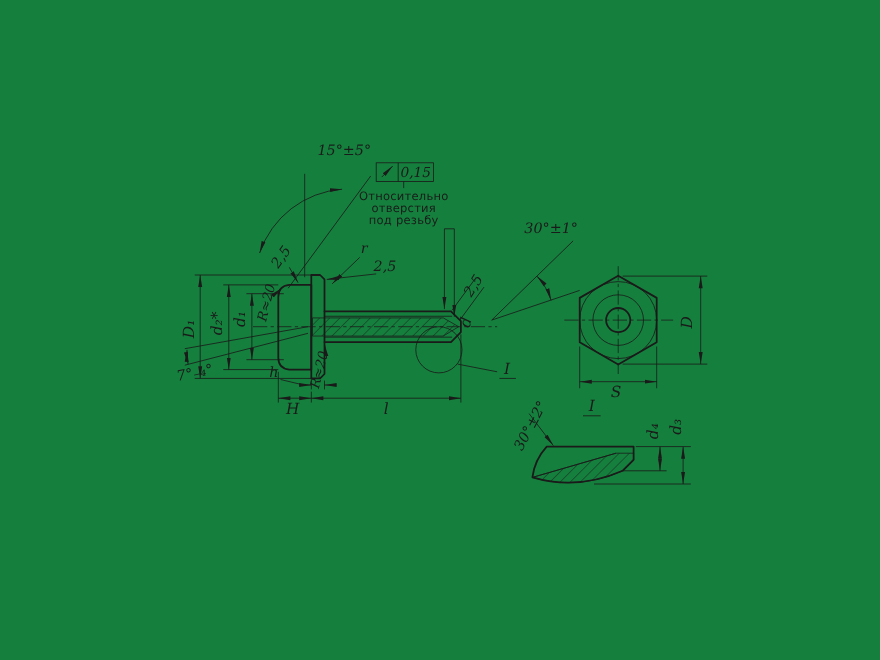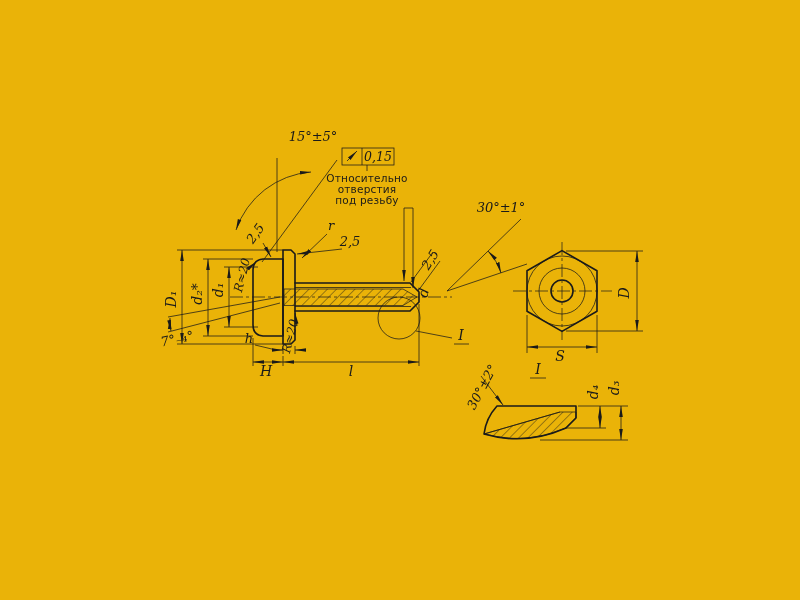--- a/index.html
+++ b/index.html
@@ -1,16 +1,16 @@
 <!DOCTYPE html>
 <html><head>
 <meta charset="utf-8">
 <style>
   html,body{margin:0;padding:0;background:#ffffff;}
-  .stage{position:relative;width:800px;height:600px;background:#eab308;overflow:hidden;
+  .stage{position:relative;width:800px;height:600px;background:#15803d;overflow:hidden;
          font-family:"DejaVu Serif", "Liberation Serif", serif;}
   svg{display:block}
   .ol{stroke:#1a1a1a;stroke-width:1.6;fill:none;stroke-linejoin:round;stroke-linecap:round}
   .tn{stroke:#1a1a1a;stroke-width:0.75;fill:none}
   .cl{stroke:#1a1a1a;stroke-width:0.7;fill:none;stroke-dasharray:13 3 3 3}
   .hz{fill:url(#hatch);stroke:#1a1a1a;stroke-width:0.7}
   text{fill:#1a1a1a;}
   .dim{font:italic 14px "DejaVu Serif", "Liberation Serif", serif;}
   .dimS{font:italic 12px "DejaVu Serif", "Liberation Serif", serif;}
   .ang{font:italic 13px "DejaVu Serif", "Liberation Serif", serif;}

